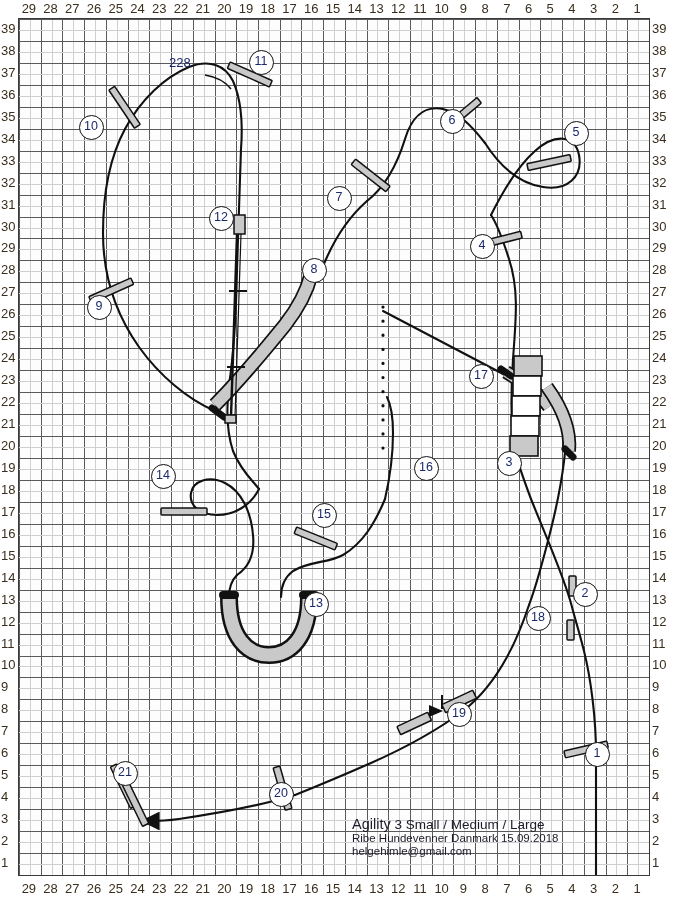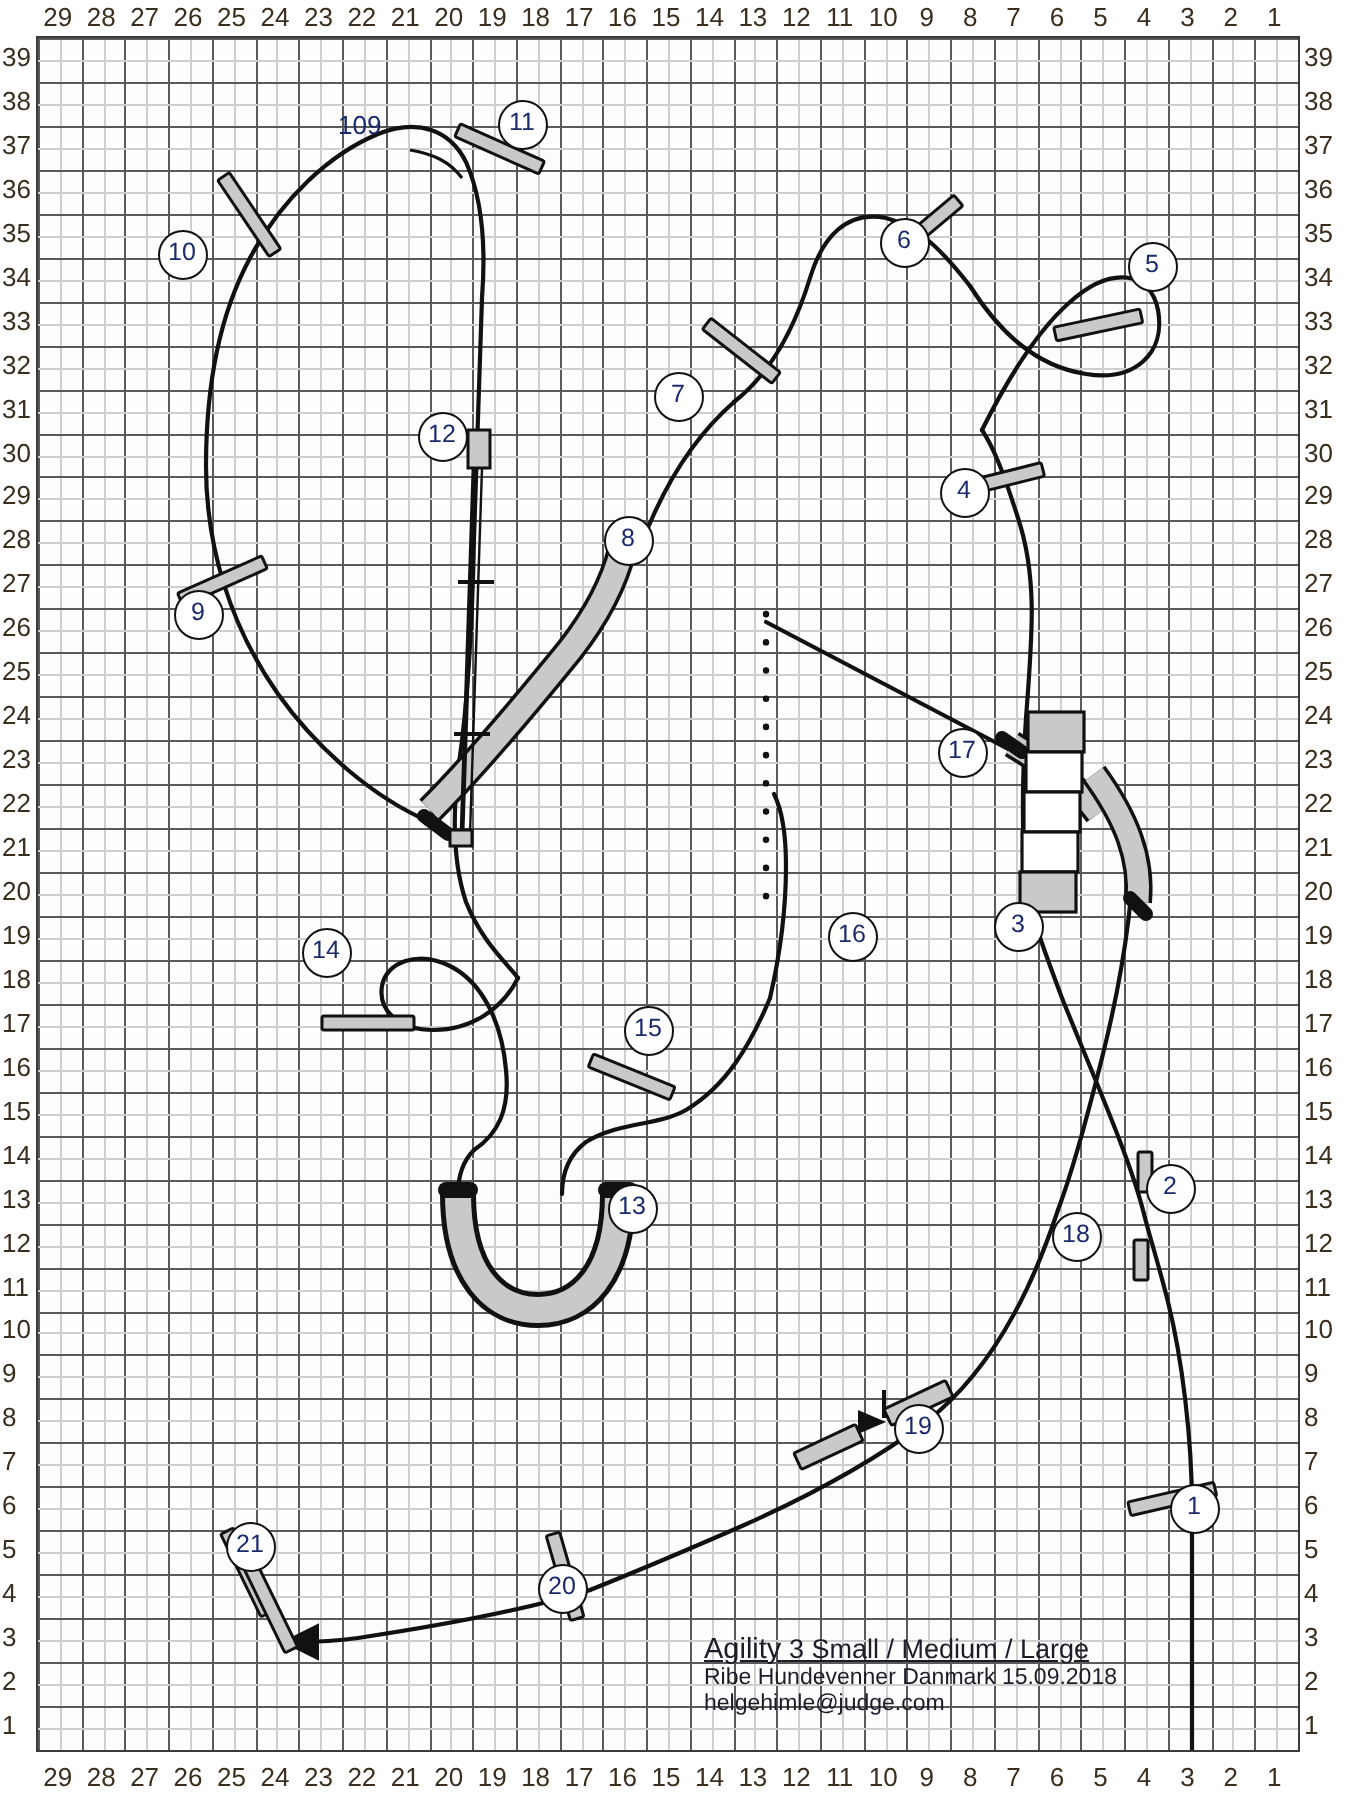--- a/index.html
+++ b/index.html
@@ -27,21 +27,21 @@
   
   .badge{position:absolute;width:23px;height:23px;border-radius:50%;
          border:1.6px solid #111;background:#fff;color:#1b2a6b;
          font-size:12.5px;line-height:20px;text-align:center;font-weight:400;
          font-family:"Liberation Sans",sans-serif;z-index:6;}
 
   
   #titleblock{position:absolute;left:352px;top:818px;z-index:8;
               font-size:11.5px;line-height:13.6px;color:#1c1c28;
               font-family:"Liberation Sans",sans-serif;white-space:nowrap;}
-  #titleblock .ln1{font-size:13.5px;text-decoration:underline;}
+  #titleblock .ln1{font-size:13.5px;}
   #titleblock .ln1 .big{font-size:14.5px;}
   .tl2,.tl3,.tl4{font-size:11.5px;}
 </style>
 </head>
 <body>
 
 <div id="page">
 
   <div id="plot">
     <div id="grid">
@@ -346,31 +346,31 @@
             <rect x="422" y="676" width="2" height="14" fill="#111"></rect>
           </g>
 
           <g stroke="#111" stroke-width="1.6" fill="none">
             <path d="M186,56 C198,58 206,62 212,70"></path>
           </g>
         </g>
       </svg>
 
       
-      <div style="position:absolute;left:150px;top:36px;font-size:13px;color:#1b2a6b;">109</div>
+      <div style="position:absolute;left:150px;top:36px;font-size:13px;color:#1b2a6b;">228</div>
     <div class="badge" style="left: 565.5px; top: 722.5px;">1</div><div class="badge" style="left: 553.5px; top: 562.5px;">2</div><div class="badge" style="left: 477.5px; top: 431.5px;">3</div><div class="badge" style="left: 450.5px; top: 214.5px;">4</div><div class="badge" style="left: 544.5px; top: 101.5px;">5</div><div class="badge" style="left: 420.5px; top: 89.5px;">6</div><div class="badge" style="left: 307.5px; top: 166.5px;">7</div><div class="badge" style="left: 282.5px; top: 238.5px;">8</div><div class="badge" style="left: 67.5px; top: 275.5px;">9</div><div class="badge" style="left: 59.5px; top: 95.5px;">10</div><div class="badge" style="left: 229.5px; top: 30.5px;">11</div><div class="badge" style="left: 189.5px; top: 186.5px;">12</div><div class="badge" style="left: 284.5px; top: 572.5px;">13</div><div class="badge" style="left: 131.5px; top: 444.5px;">14</div><div class="badge" style="left: 292.5px; top: 483.5px;">15</div><div class="badge" style="left: 394.5px; top: 436.5px;">16</div><div class="badge" style="left: 449.5px; top: 344.5px;">17</div><div class="badge" style="left: 506.5px; top: 586.5px;">18</div><div class="badge" style="left: 427.5px; top: 682.5px;">19</div><div class="badge" style="left: 249.5px; top: 762.5px;">20</div><div class="badge" style="left: 93.5px; top: 741.5px;">21</div></div>
   </div>
 
   <div id="titleblock">
     <div class="ln1">
       <span class="big">Agility</span>
       <span>3 Small / Medium / Large</span>
     </div>
     <div class="tl2">Ribe Hundevenner Danmark  15.09.2018</div>
-    <div class="tl4">helgehimle@judge.com</div>
+    <div class="tl4">helgehimle@gmail.com</div>
   </div>
 
 <div class="axis-num axis-top" style="left: 18.3621px; top: 1px;">29</div>
     <div class="axis-num axis-bot" style="left: 18.3621px; top: 881px;">29</div>
     <div class="axis-num axis-top" style="left: 40.0862px; top: 1px;">28</div>
     <div class="axis-num axis-bot" style="left: 40.0862px; top: 881px;">28</div>
     <div class="axis-num axis-top" style="left: 61.8103px; top: 1px;">27</div>
     <div class="axis-num axis-bot" style="left: 61.8103px; top: 881px;">27</div>
     <div class="axis-num axis-top" style="left: 83.5345px; top: 1px;">26</div>
     <div class="axis-num axis-bot" style="left: 83.5345px; top: 881px;">26</div>

